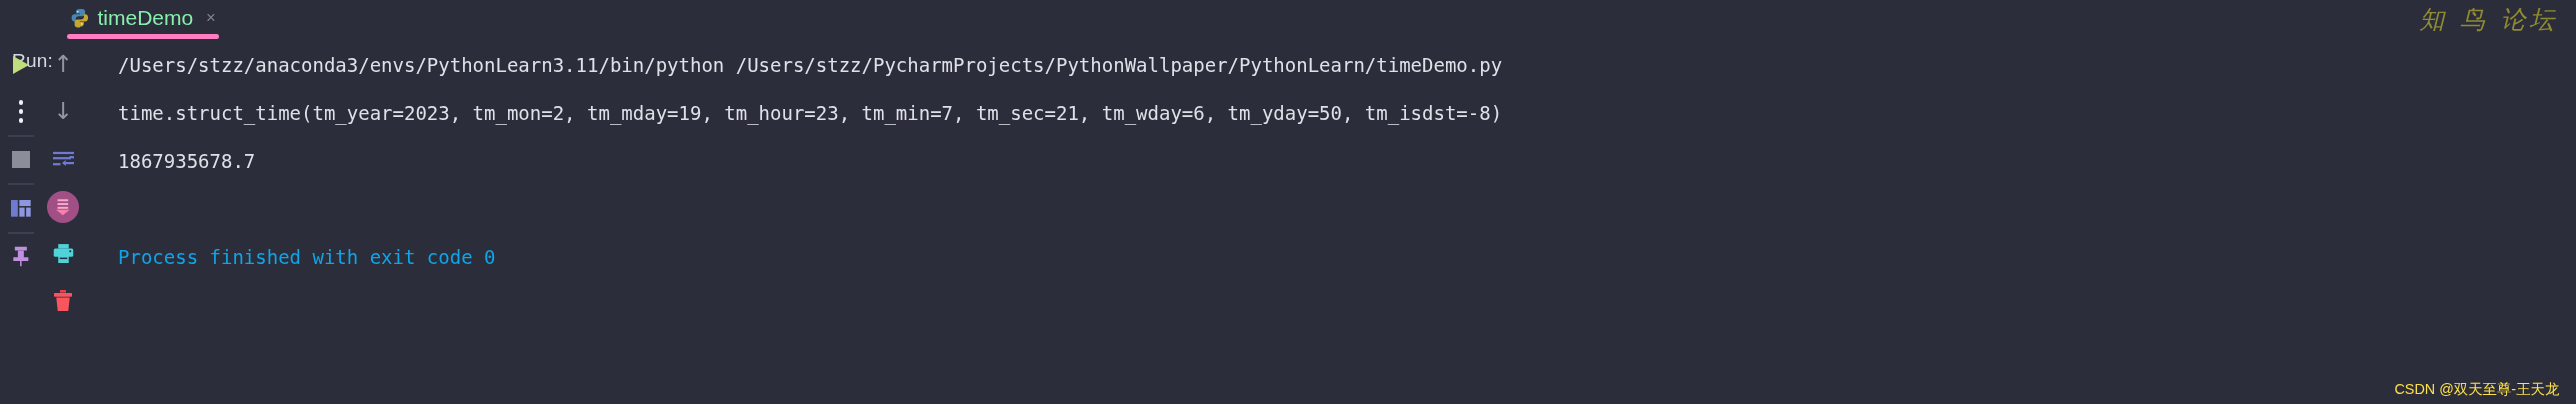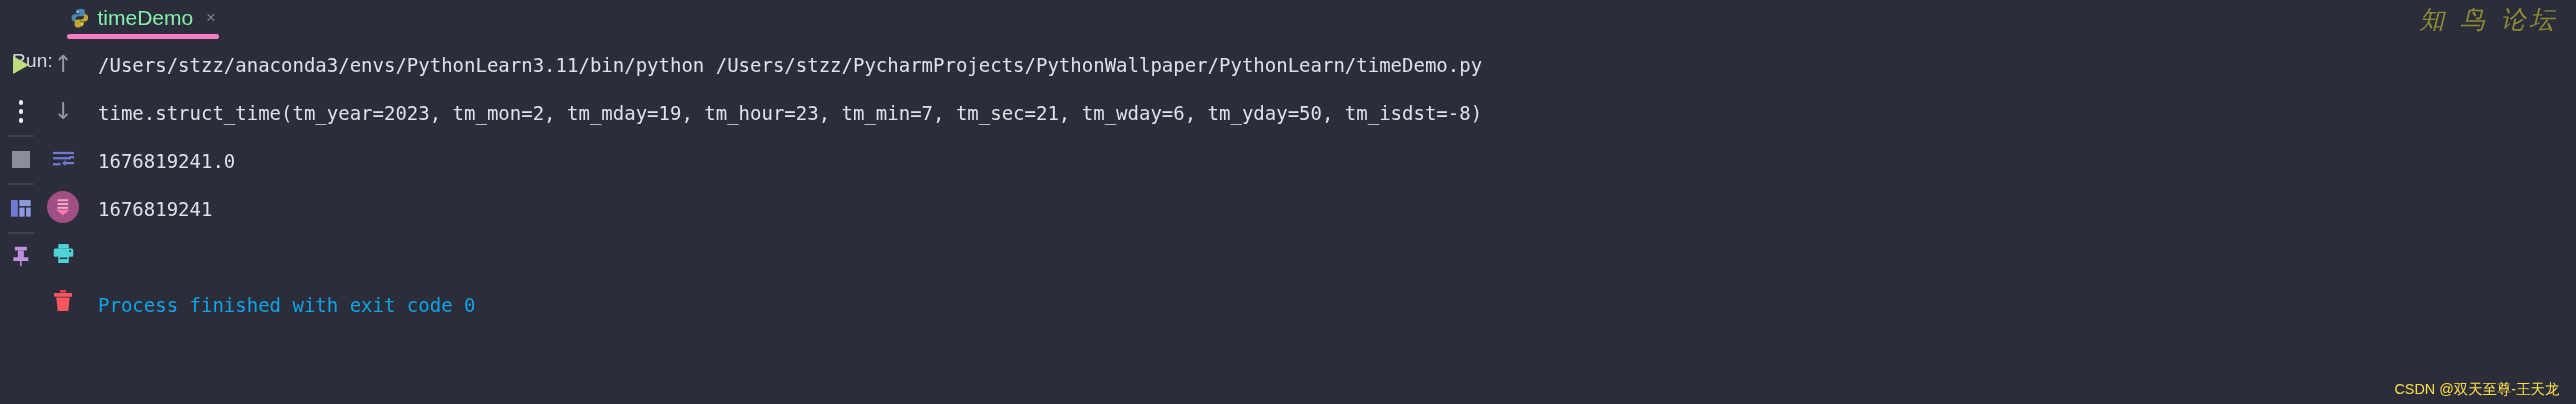--- a/index.html
+++ b/index.html
@@ -128,21 +128,21 @@
     width: 32px; height: 32px; border-radius: 50%;
     background: #a15085;
     display: flex; align-items: center; justify-content: center;
   }
   .ico-print { width: 21px; height: 19.7px; position: relative; }
   .ico-trash { width: 18px; height: 21px; position: relative; }
 
   
   .console {
     position: absolute;
-    left: 98px;
+    left: 118px;
     top: 41px;
     width: 2455px;
     height: 356px;
   }
   .line {
     font-family: "DejaVu Sans Mono", "Liberation Mono", monospace;
     font-size: 19px;
     line-height: 48px;
     color: #0ea5e9;
     white-space: pre;
@@ -287,22 +287,21 @@
           </svg>
         </span>
       </div>
     </div>
 
   </div>
 
   <div class="console">
     <div class="line bright">/Users/stzz/anaconda3/envs/PythonLearn3.11/bin/python /Users/stzz/PycharmProjects/PythonWallpaper/PythonLearn/timeDemo.py</div>
     <div class="line bright">time.struct_time(tm_year=2023, tm_mon=2, tm_mday=19, tm_hour=23, tm_min=7, tm_sec=21, tm_wday=6, tm_yday=50, tm_isdst=-8)</div>
-    <div class="line bright">1676819241.0</div>
-    <div class="line bright">1676819241</div>
+    <div class="line bright">1867935678.7</div>
     <div class="line blank"></div>
     <div class="line">Process finished with exit code 0</div>
   </div>
 
   <div class="wm-top">知 鸟 论坛</div>
   <div class="wm-bottom">CSDN @双天至尊-王天龙</div>
 
 </div>
 
 

